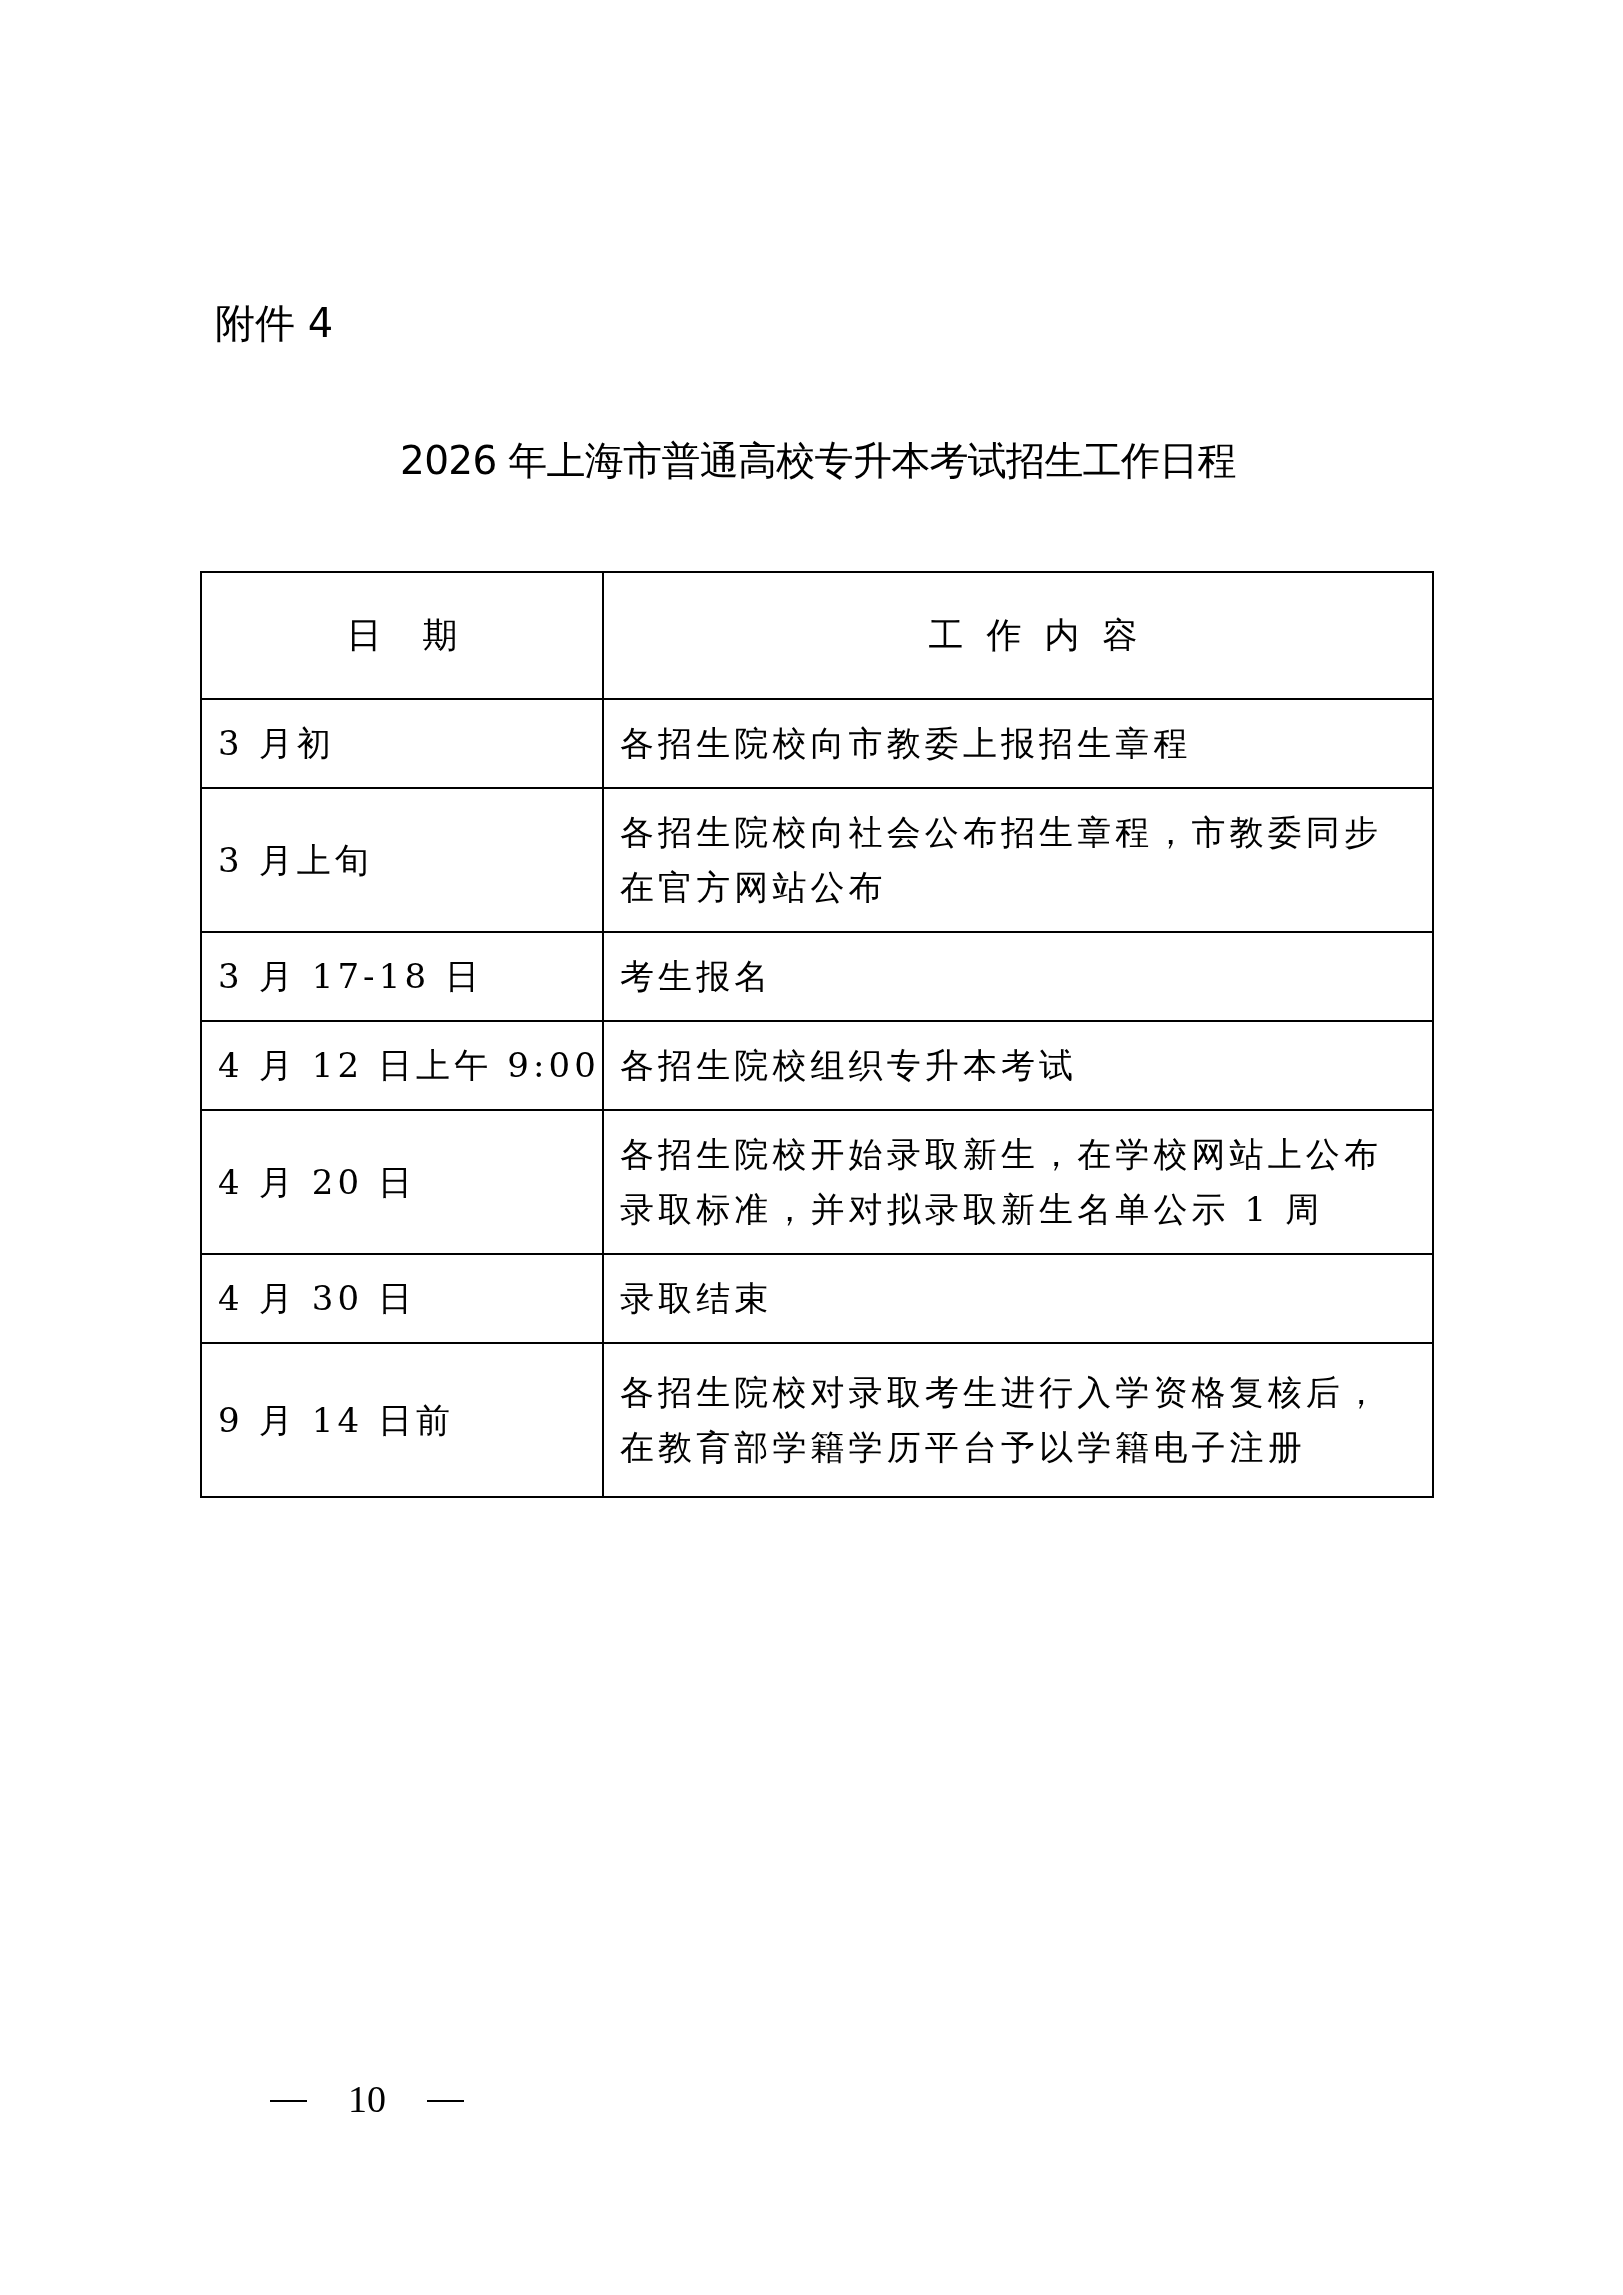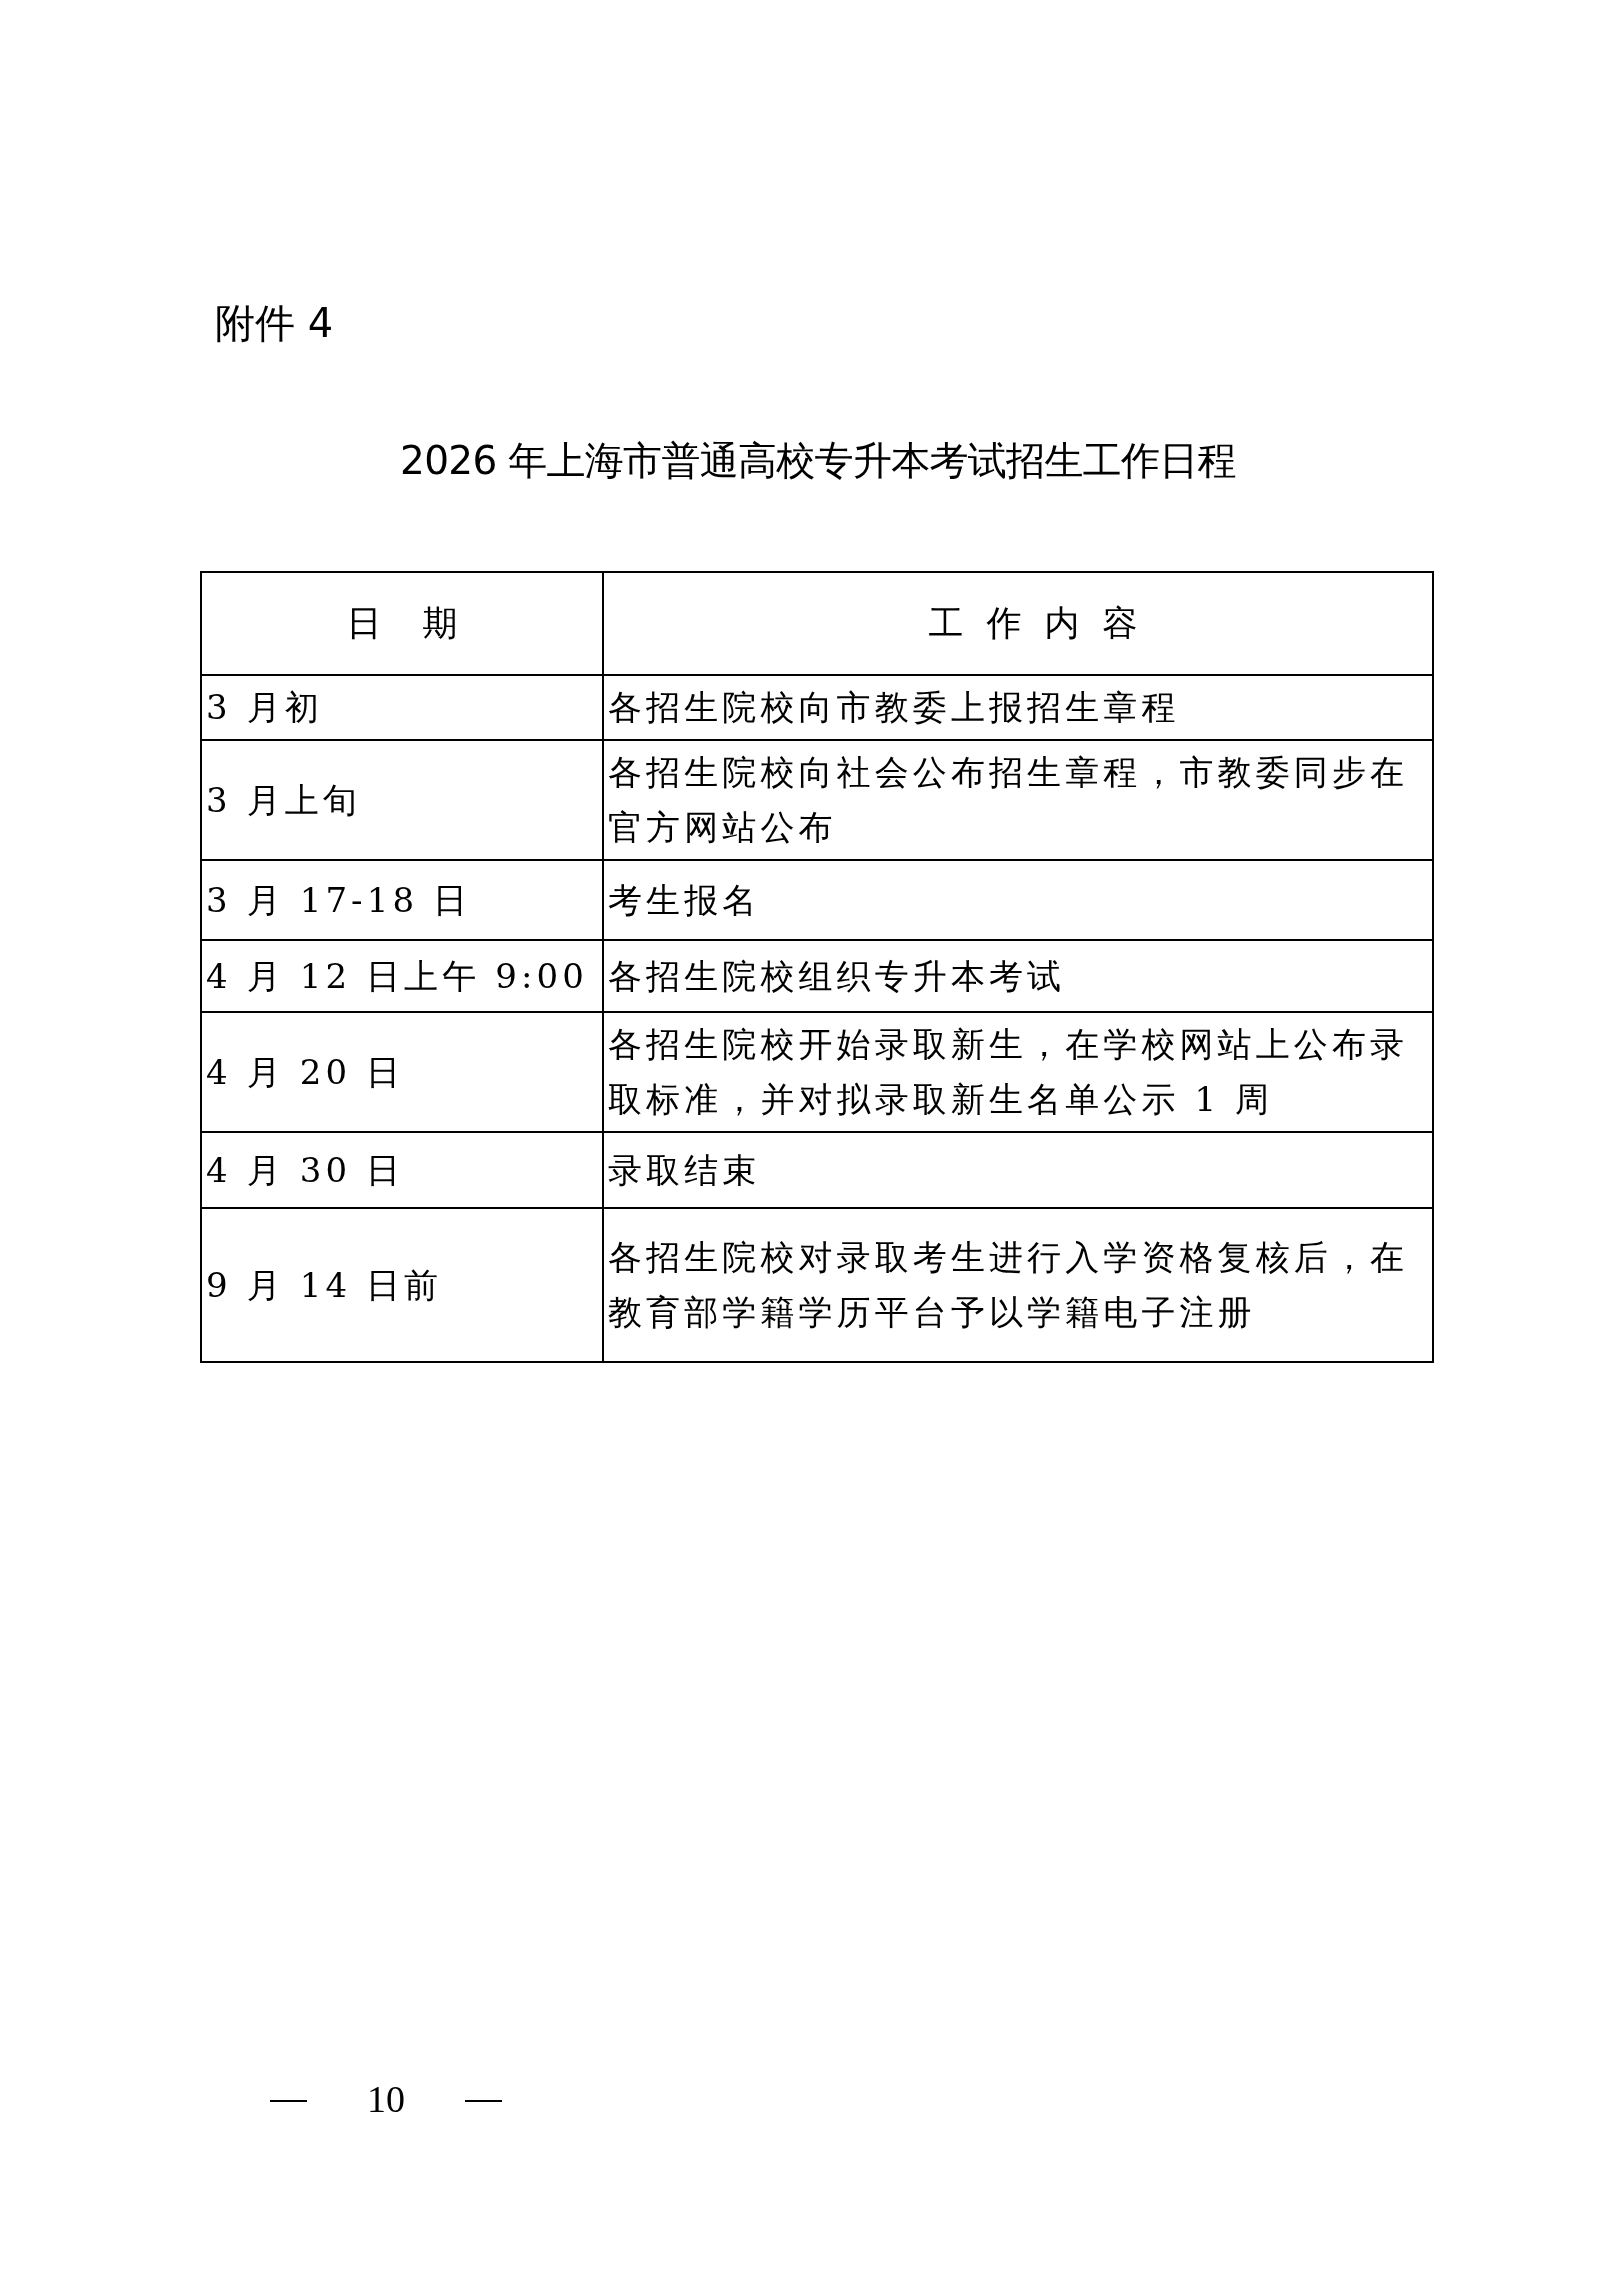--- a/index.html
+++ b/index.html
@@ -13,21 +13,21 @@
     position: absolute; left: 300px; top: 423px; width: 1036px;
     font-family: "DejaVu Sans", "Liberation Sans", sans-serif;
     font-size: 39px; line-height: 75px; text-align: center; white-space: nowrap;
     letter-spacing: -0.7px;
   }
   table.sched {
     position: absolute; left: 200px; top: 571px; width: 1233px;
     border-collapse: collapse; table-layout: fixed;
   }
   table.sched td, table.sched th {
-    border: 2.7px solid #000; padding: 4px; vertical-align: middle;
+    border: 2.7px solid #000; padding: 16px; vertical-align: middle;
   }
   col.c-date { width: 402px; }
   col.c-work { width: 830px; }
   table.sched th {
     font-family: "DejaVu Sans", "Liberation Sans", sans-serif;
     font-weight: normal; font-size: 35px; height: 93px;
     text-align: center; white-space: nowrap;
   }
   th.h-date span { letter-spacing: 41px; margin-right: -41px; }
   th.h-work span { letter-spacing: 23px; margin-right: -23px; margin-left: 30px; }
@@ -36,21 +36,21 @@
     font-size: 34px; line-height: 55px; letter-spacing: 4.1px;
   }
   td.date { padding-left: 12.3px; white-space: nowrap; }
   td.work { padding-left: 15px; padding-right: 9.5px; }
   .footer {
     position: absolute; top: 2075px; left: 270px;
     font-family: "Liberation Serif", "DejaVu Serif", serif;
     font-size: 38px; line-height: 49px; white-space: nowrap;
   }
   .footer .dash { display: inline-block; width: 37px; height: 2px; background: #000; vertical-align: middle; margin-top: -4.1px; }
-  .footer .num { display: inline-block; margin: 0 60px; }
+  .footer .num { display: inline-block; margin: 0 41px; }
 </style>
 </head>
 <body>
 
 <div class="attach">附件 4</div>
 
 <div class="title">2026 年上海市普通高校专升本考试招生工作日程</div>
 
 <table class="sched">
   <colgroup>

